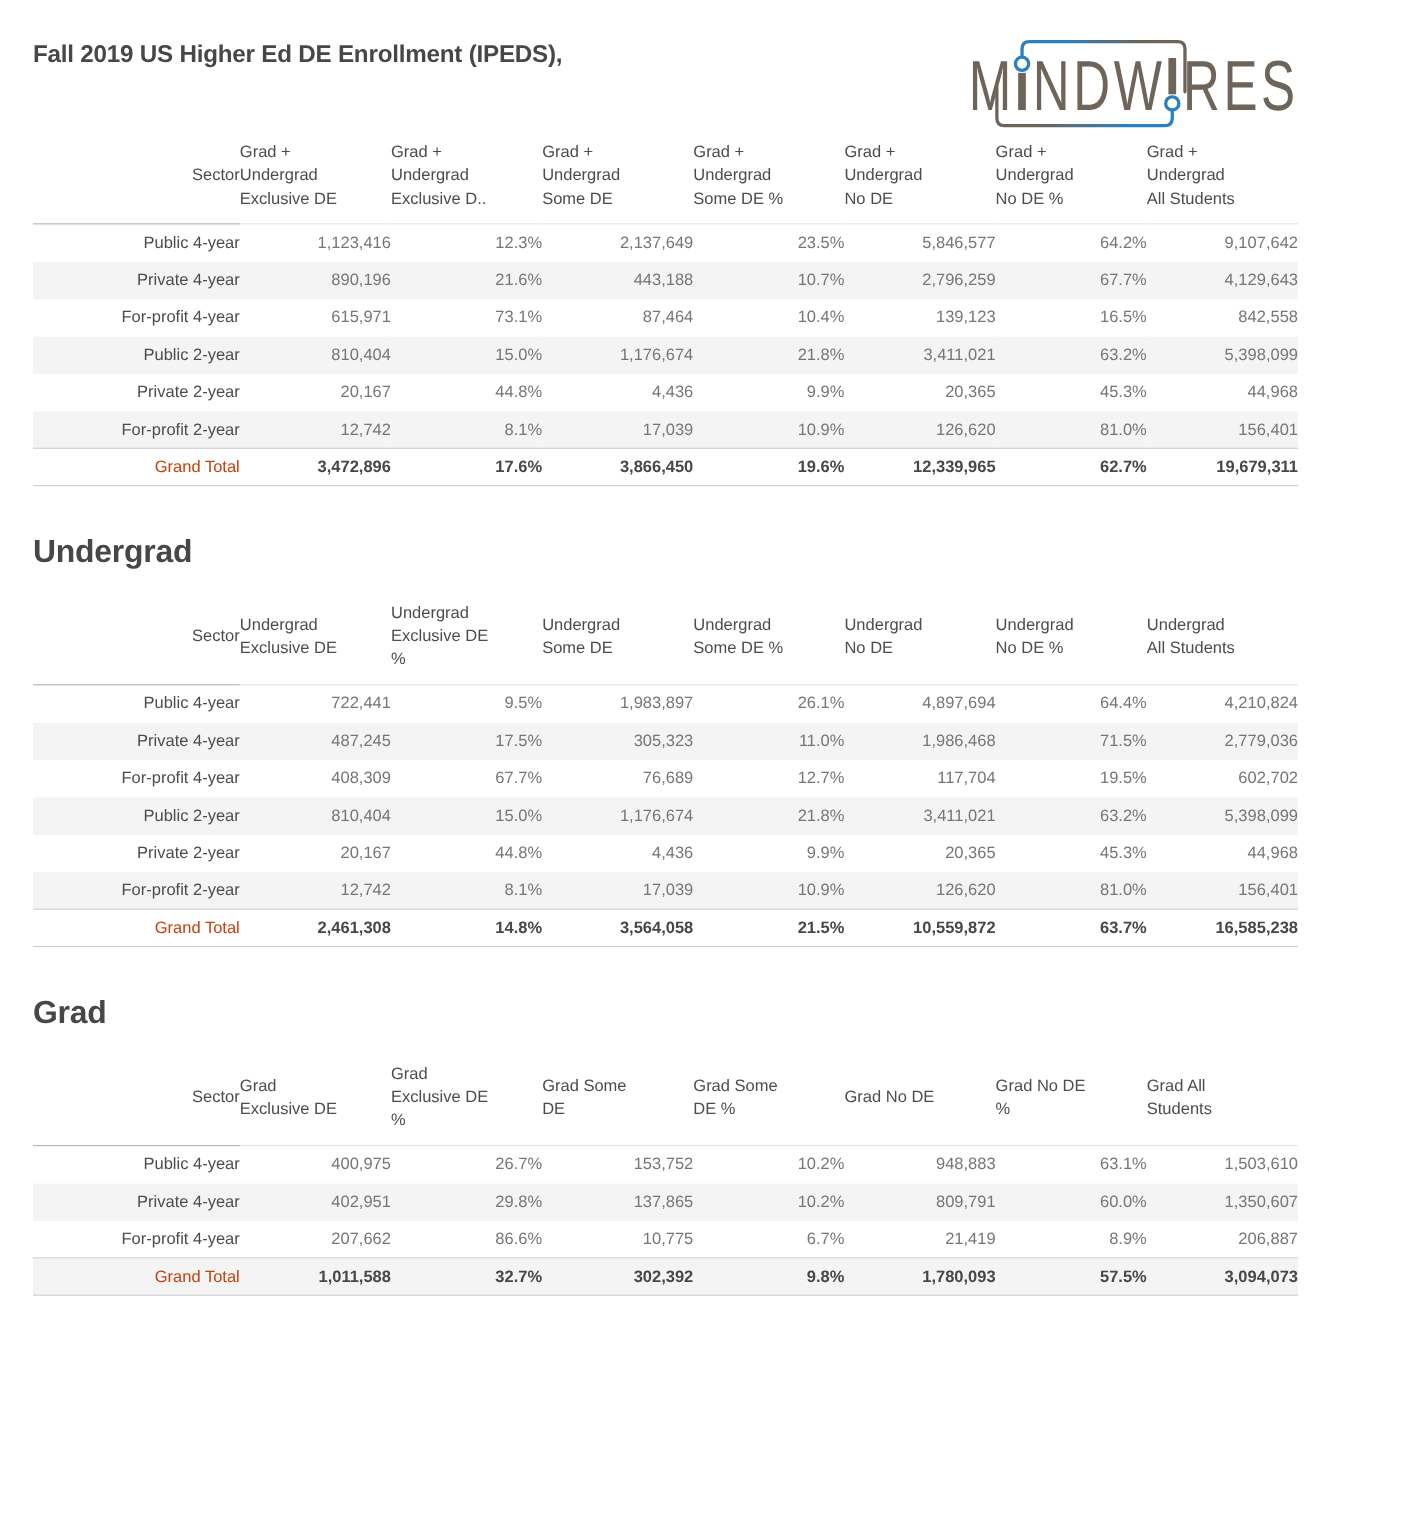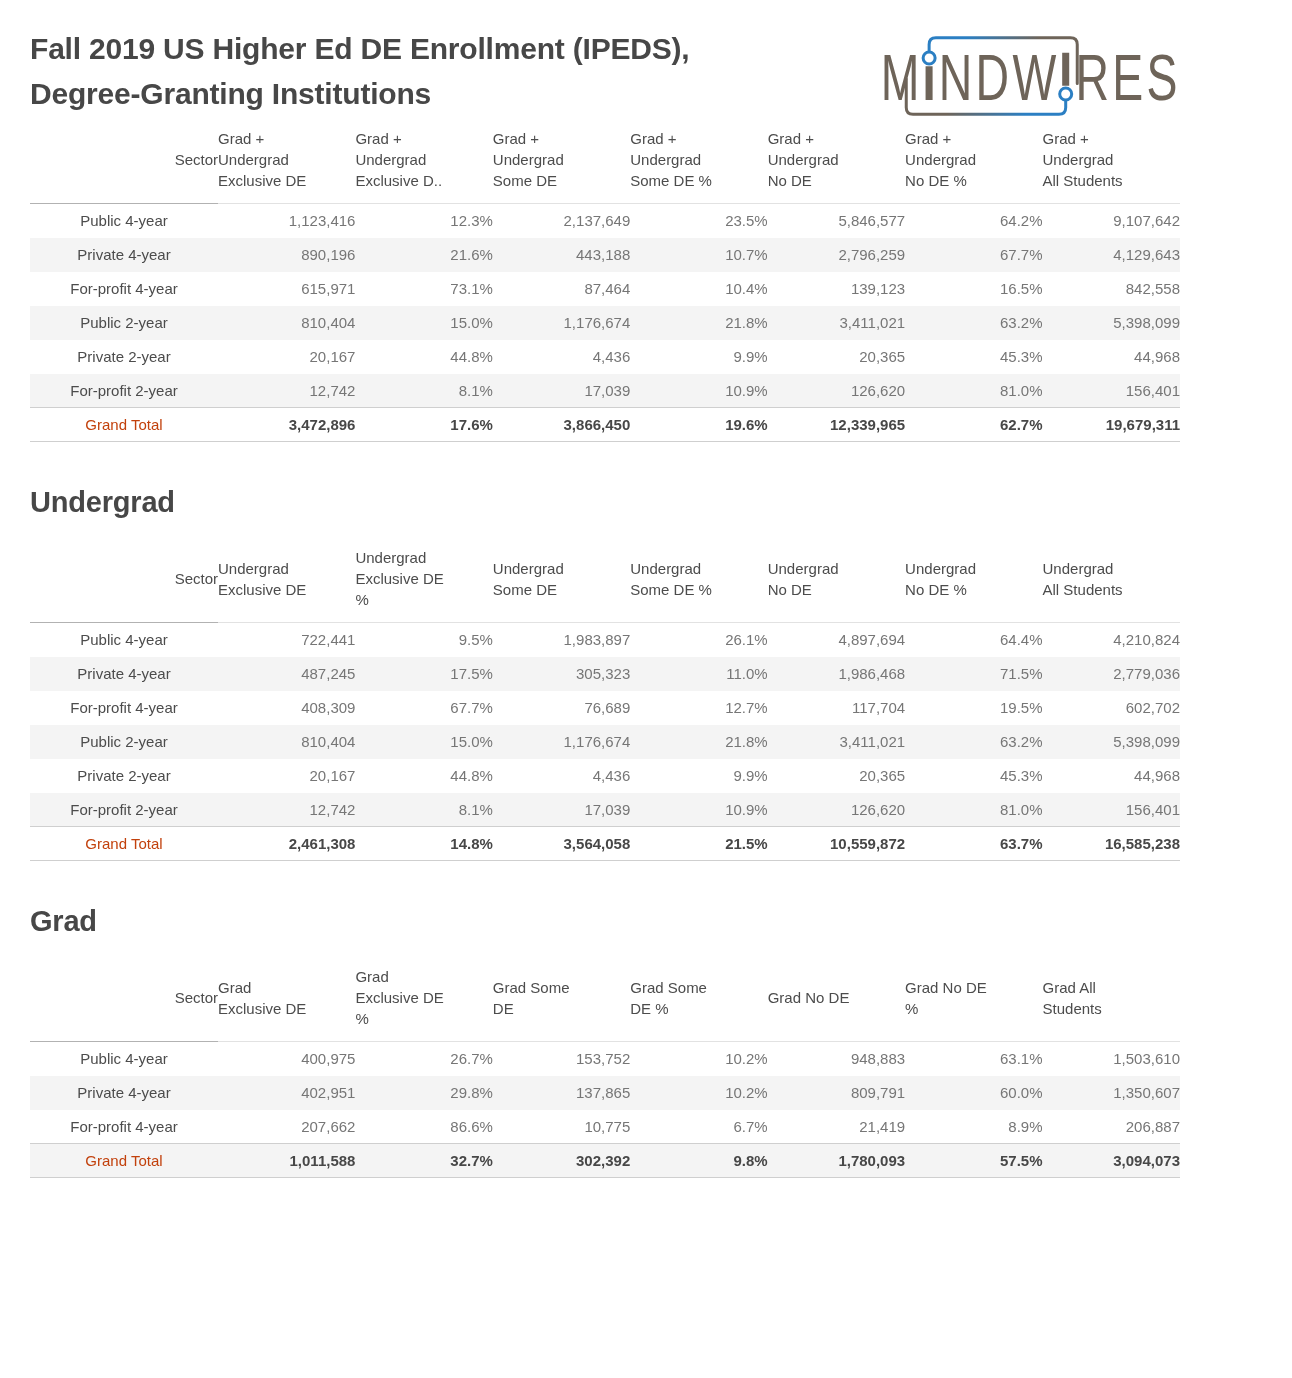--- a/index.html
+++ b/index.html
@@ -7,21 +7,21 @@
   body {
     width: 1292px;
     font-family: "Liberation Sans", "DejaVu Sans", sans-serif;
     color: #4c4c4c;
   }
   .page { width: 1292px; padding: 22px 112px 30px 30px; }
 
   .top { display: flex; justify-content: space-between; align-items: flex-start; }
   h1.title {
     margin: 4px 0 0 0;
-    font-size: 30px;
+    font-size: 22px;
     line-height: 45px;
     font-weight: bold;
     letter-spacing: -0.2px;
     color: #474747;
   }
   h1.title span { display: block; }
 
   .logo { margin-top: 6px; margin-right: 2px; }
   .logo svg { display: block; }
 
@@ -56,21 +56,21 @@
   }
   table.data-table td {
     font-size: 15px;
     color: #767676;
     text-align: right;
     height: 34px;
     padding: 0;
     white-space: nowrap;
   }
   table.data-table td.sector {
-    text-align: center;
+    text-align: right;
     color: #4c4c4c;
   }
   table.data-table tbody tr:nth-child(even) { background: #f4f4f4; }
   table.data-table tr.total td {
     border-top: 1px solid #cfcfcf;
     border-bottom: 1px solid #cfcfcf;
     font-weight: bold;
     color: #474747;
   }
   table.data-table tr.total td.sector { font-weight: normal; color: #c2410c; }
@@ -82,21 +82,20 @@
   }
 </style>
 </head>
 <body>
 
 <div class="page">
 
   <div class="top">
     <h1 class="title">
       <span>Fall 2019 US Higher Ed DE Enrollment (IPEDS),</span>
-      <span>Degree-Granting Institutions</span>
     </h1>
 
     <div class="logo">
       <svg width="302" height="96" viewBox="0 0 402 128">
         <defs>
           <linearGradient id="topGrad" gradientUnits="userSpaceOnUse" x1="70" y1="0" x2="268" y2="0">
             <stop offset="0.25" stop-color="#2b7fc3"></stop>
             <stop offset="0.75" stop-color="#6e6459"></stop>
           </linearGradient>
           <linearGradient id="bottomGrad" gradientUnits="userSpaceOnUse" x1="252" y1="0" x2="40" y2="0">

